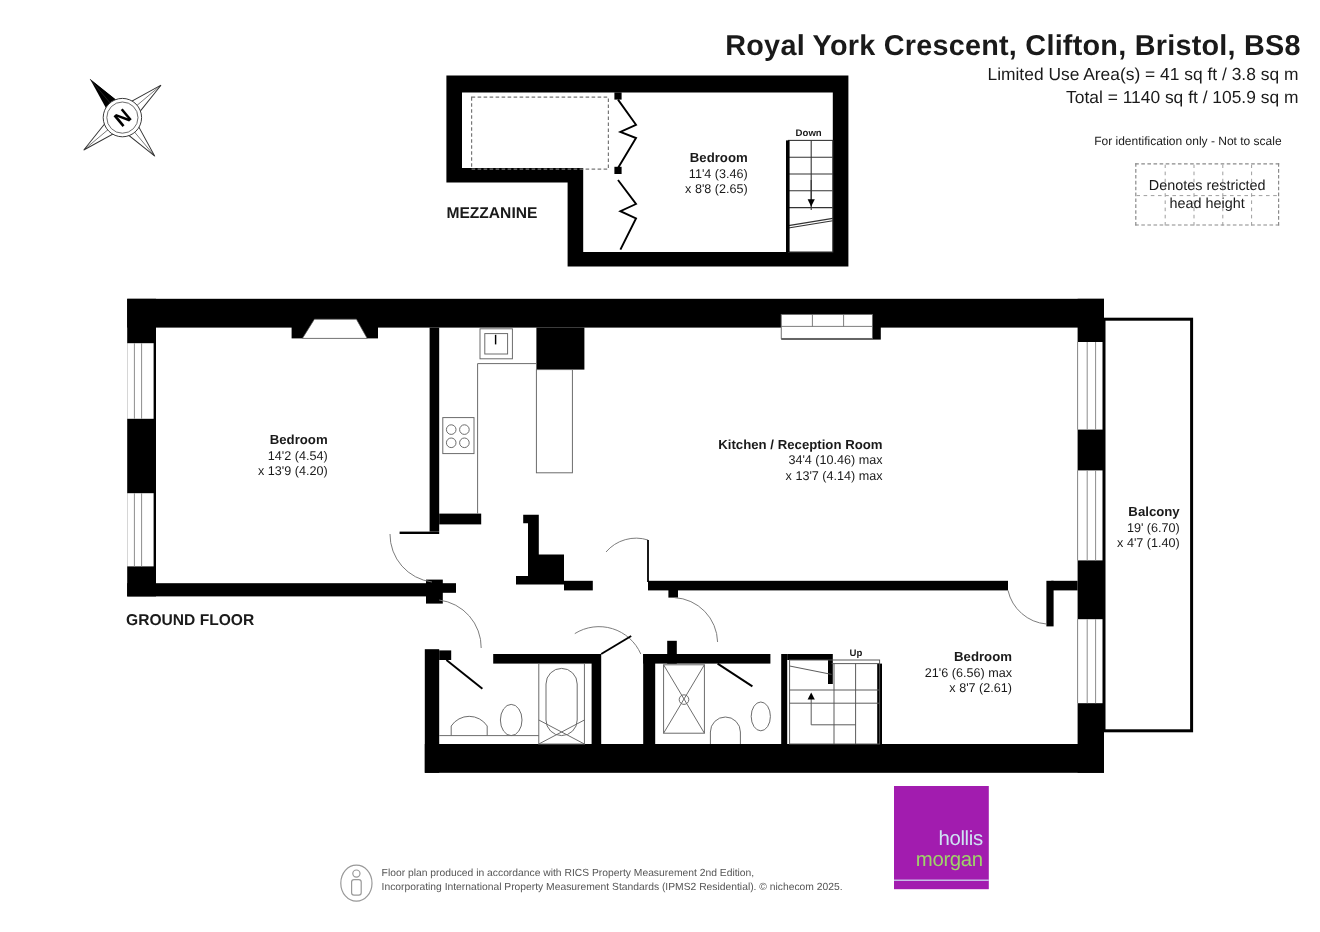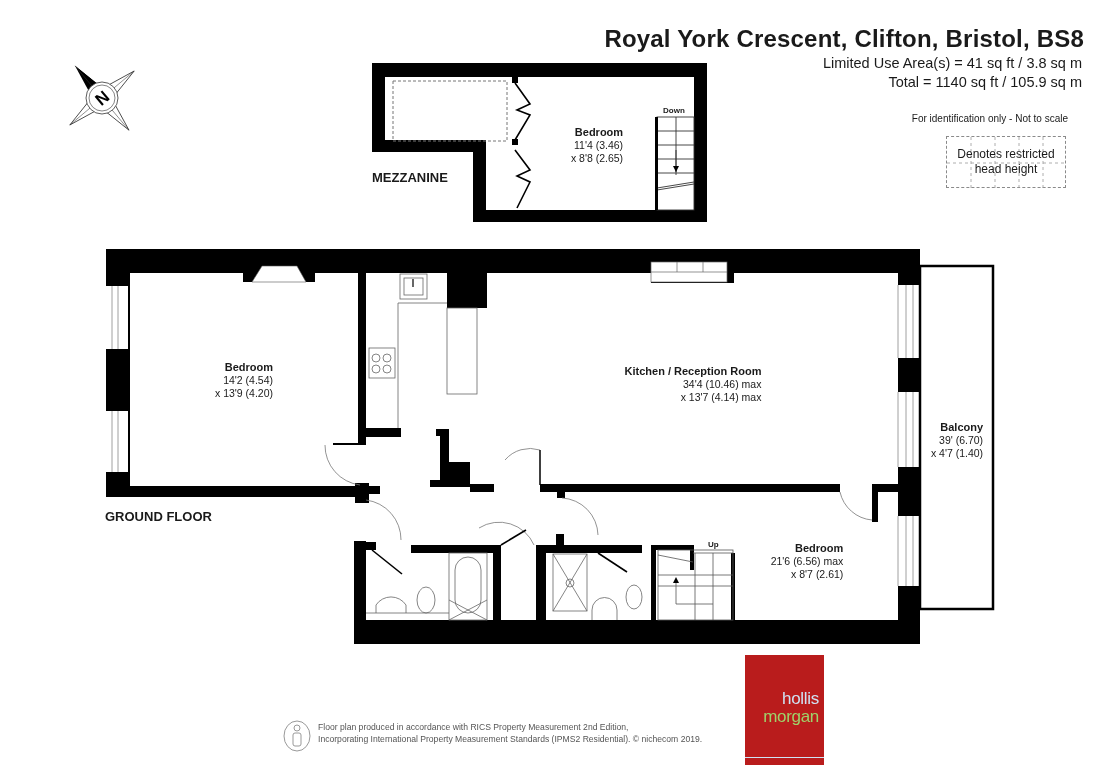--- a/index.html
+++ b/index.html
@@ -10,21 +10,21 @@
   .note { position: absolute; right: 32px; top: 113px; font-size: 10px; white-space: nowrap; }
   .legend { position: absolute; left: 946px; top: 136px; width: 120px; height: 52px; border: 1px dashed #8a8a8a; box-sizing: border-box; display: flex; align-items: center; justify-content: center; text-align: center; font-size: 12px; font-weight: normal; line-height: 15px; }
   .legend-grid { position: absolute; inset: 0; pointer-events: none; }
   .plan { position: absolute; left: 0; top: 0; }
   .lbl { position: absolute; text-align: right; font-size: 10.5px; line-height: 13px; white-space: nowrap; transform: translateX(-50%); }
   .lbl .name { font-weight: bold; font-size: 11px; }
   .floor-lbl { position: absolute; font-weight: bold; font-size: 13px; white-space: nowrap; }
   .stair-lbl { position: absolute; font-weight: bold; font-size: 8px; white-space: nowrap; }
   .footer { position: absolute; left: 318px; top: 721px; font-size: 8.6px; color: #555; line-height: 12px; white-space: nowrap; }
   .footer-icon { position: absolute; left: 282px; top: 719px; }
-  .logo { position: absolute; left: 745px; top: 655px; width: 79px; height: 110px; background: #b91c1c; }
+  .logo { position: absolute; left: 745px; top: 655px; width: 79px; height: 86px; background: #a21caf; }
   .logo .l1 { position: absolute; right: 5px; top: 34px; font-size: 17px; color: #cfe2f3; letter-spacing: -0.3px; }
   .logo .l2 { position: absolute; right: 5px; top: 52px; font-size: 17px; color: #9fd26a; letter-spacing: -0.3px; }
   .logo .rule { position: absolute; left: 0; right: 0; bottom: 7px; height: 1px; background: #cfe2f3; }
 </style>
 </head>
 <body>
 
 <div class="title">Royal York Crescent, Clifton, Bristol, BS8</div>
 <div class="areas">
   <div>Limited Use Area(s) = 41 sq ft / 3.8 sq m</div>
@@ -241,45 +241,45 @@
   <div>x 8'8 (2.65)</div>
 </div>
 <div class="floor-lbl" style="left:372px;top:170px">MEZZANINE</div>
 <div class="stair-lbl" style="left:663px;top:106px">Down</div>
 
 <div class="lbl" style="left:244px;top:361px">
   <div class="name">Bedroom</div>
   <div>14'2 (4.54)</div>
   <div>x 13'9 (4.20)</div>
 </div>
-<div class="lbl" style="left:693px;top:365px">
+<div class="lbl" style="left:667px;top:365px">
   <div class="name">Kitchen / Reception Room</div>
   <div>34'4 (10.46) max</div>
   <div>x 13'7 (4.14) max</div>
 </div>
 <div class="lbl" style="left:957px;top:421px">
   <div class="name">Balcony</div>
-  <div>39' (6.70)</div>
+  <div>19' (6.70)</div>
   <div>x 4'7 (1.40)</div>
 </div>
 <div class="lbl" style="left:807px;top:542px">
   <div class="name">Bedroom</div>
   <div>21'6 (6.56) max</div>
   <div>x 8'7 (2.61)</div>
 </div>
 <div class="floor-lbl" style="left:105px;top:509px">GROUND FLOOR</div>
 <div class="stair-lbl" style="left:708px;top:540px">Up</div>
 
 <svg class="footer-icon" width="30" height="34">
   <ellipse cx="15" cy="17" rx="13" ry="15" fill="none" stroke="#999" stroke-width="1"></ellipse>
   <circle cx="15" cy="9" r="3" fill="none" stroke="#999" stroke-width="1"></circle>
   <rect x="11" y="14" width="8" height="13" rx="2" fill="none" stroke="#999" stroke-width="1"></rect>
 </svg>
 <div class="footer">
   <div>Floor plan produced in accordance with RICS Property Measurement 2nd Edition,</div>
-  <div>Incorporating International Property Measurement Standards (IPMS2 Residential).   © nichecom 2019.</div>
+  <div>Incorporating International Property Measurement Standards (IPMS2 Residential).   © nichecom 2025.</div>
 </div>
 
 <div class="logo">
   <div class="l1">hollis</div>
   <div class="l2">morgan</div>
   <div class="rule"></div>
 </div>
 
 </body></html>

